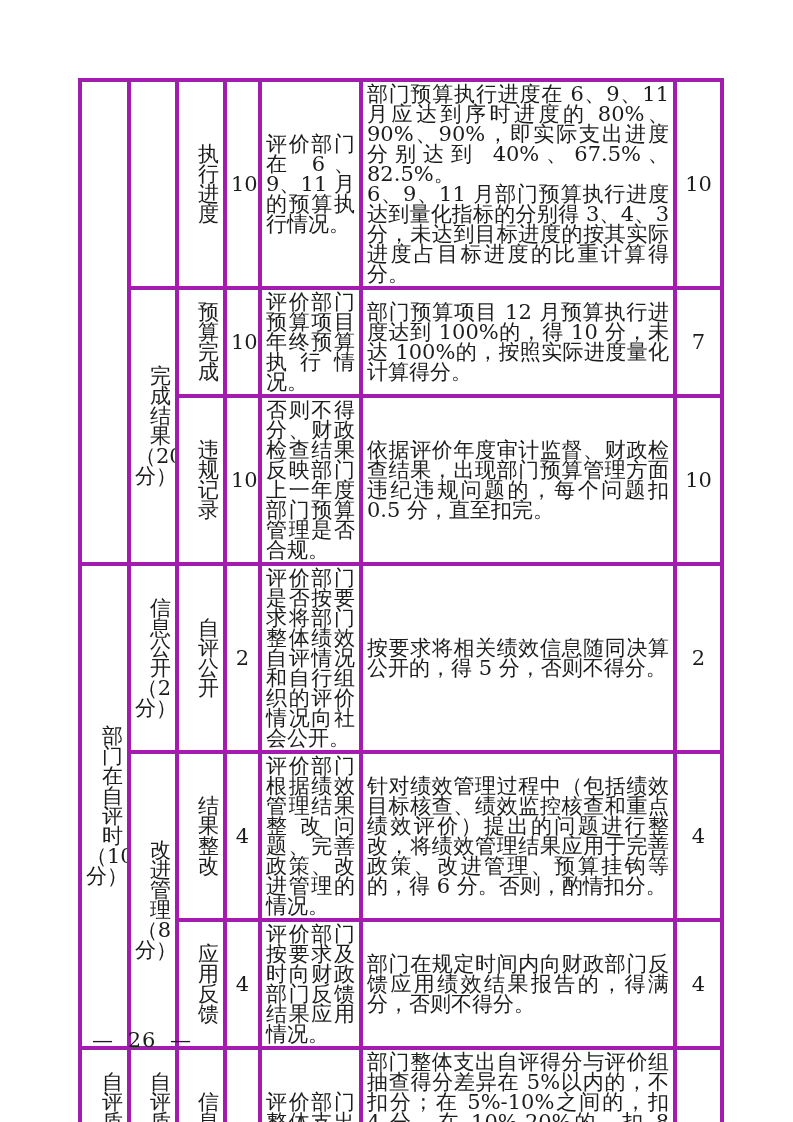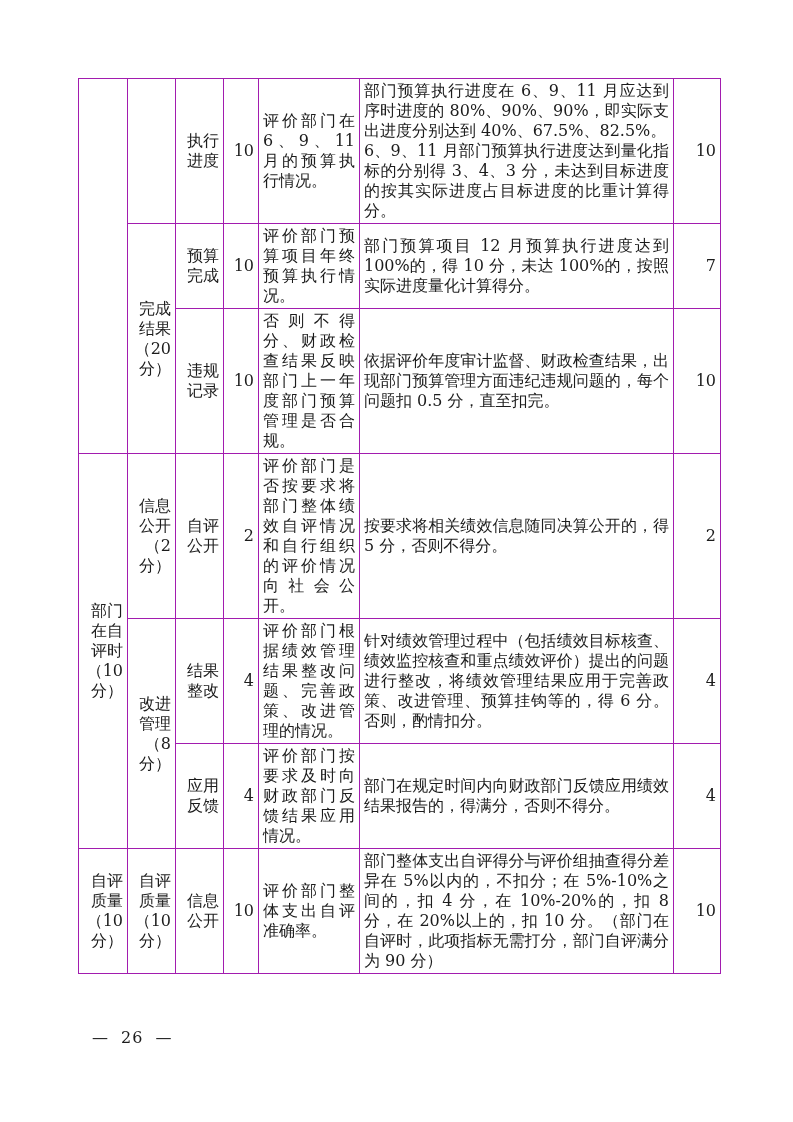--- a/index.html
+++ b/index.html
@@ -22,51 +22,51 @@
   }
   table.eval {
     position: absolute;
     left: 78px;
     top: 78px;
     width: 643px;
     border-collapse: collapse;
     table-layout: fixed;
   }
   table.eval td {
-    border: 1px solid #a21caf;
+    border: 4px solid #a21caf;
     vertical-align: middle;
-    font-size: 16px;
+    font-size: 21px;
     line-height: 20px;
     padding: 2px 4px;
     overflow: hidden;
   }
   td.ind {                
     text-align: right;
     padding: 2px 5px;
   }
   td.num {                
-    text-align: right;
+    text-align: center;
     padding: 2px 2px;
   }
   td.desc {               
     text-align: justify;
     text-justify: inter-ideograph;
     padding: 2px 3px;
   }
   td.crit {               
     text-align: justify;
     text-justify: inter-ideograph;
     white-space: pre-wrap;
     padding: 2px 6px 2px 5px;
   }
   .page-num {
     position: absolute;
     left: 92px;
     top: 1028px;
-    font-size: 16px;
+    font-size: 21px;
     letter-spacing: 1px;
     word-spacing: 6px;
     color: #1c1c1c;
   }
 </style>
 </head>
 <body>
 
 <div class="sheet">
 

